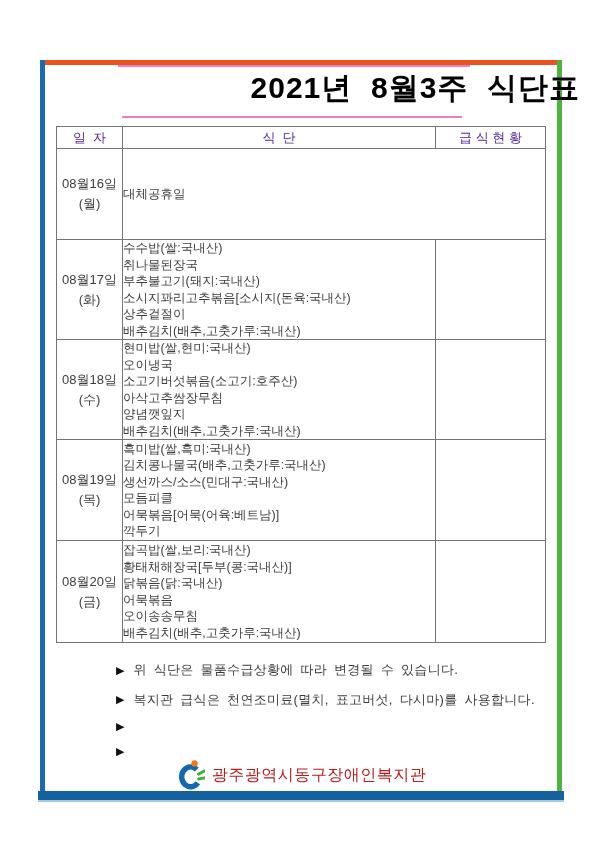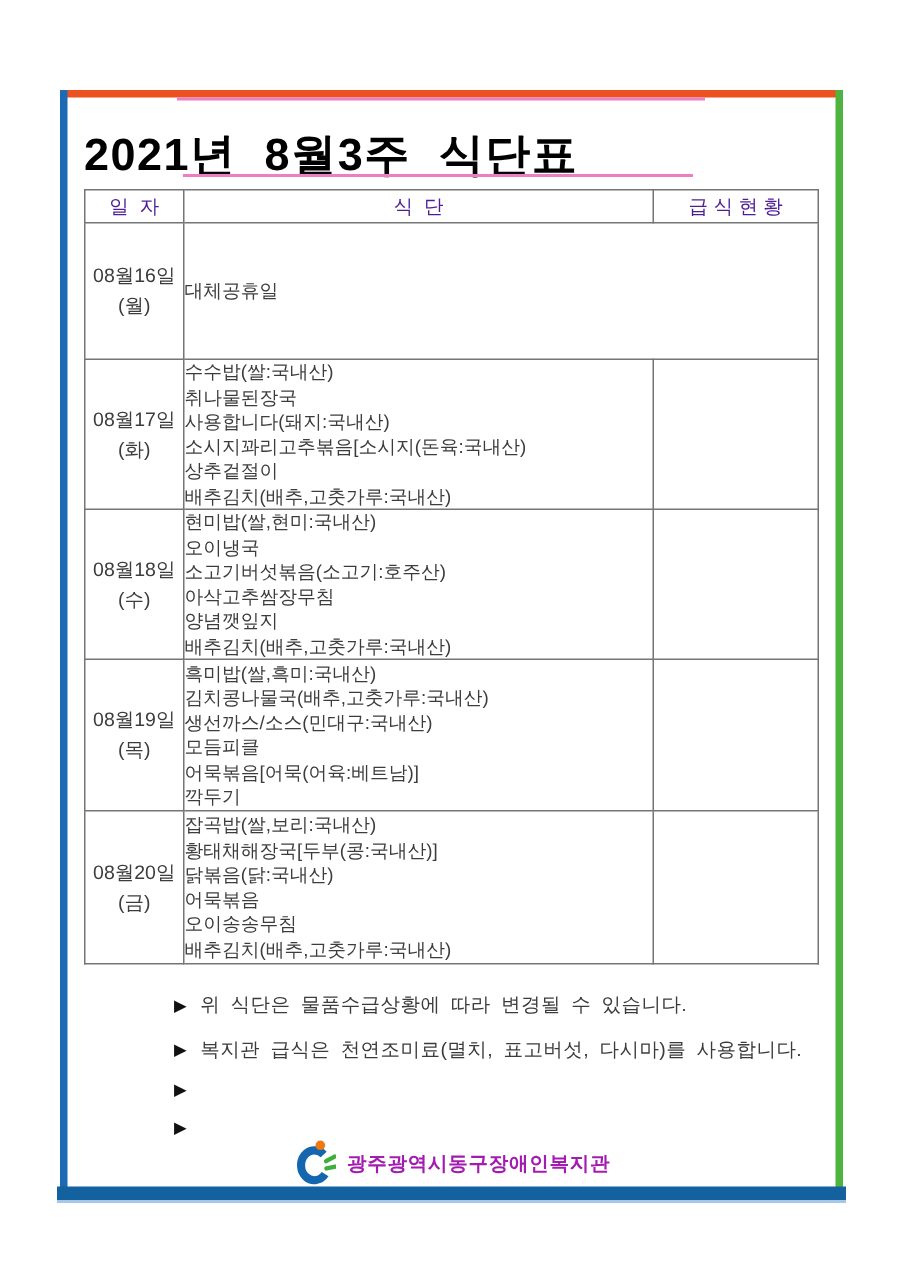--- a/index.html
+++ b/index.html
@@ -9,21 +9,21 @@
   }
   
   .frame-top{position:absolute;left:40px;top:60px;width:522px;height:5px;background:#EB5220;}
   .frame-left{position:absolute;left:40px;top:60px;width:5px;height:733px;background:#1B6AB3;}
   .frame-right{position:absolute;left:557px;top:60px;width:5px;height:733px;background:#4FB33F;}
   .frame-bottom{position:absolute;left:38px;top:791px;width:526px;height:9px;background:#13619F;}
   .frame-bottom::after{content:"";position:absolute;left:0;top:9px;width:100%;height:2px;background:#A6C8E4;}
   .pink-top-line{position:absolute;left:118px;top:65px;width:352px;height:2px;background:#ED7EC4;}
   
   .title{
-    position:absolute;left:40px;top:70px;width:540px;margin:16px;text-align:left;
+    position:absolute;left:40px;top:70px;width:540px;margin:0;text-align:right;
     font-size:30px;line-height:36px;font-weight:800;color:#000;letter-spacing:1px;white-space:pre;
   }
   .title-underline{position:absolute;left:122px;top:116px;width:340px;height:2px;background:#ED7EC4;}
   
   table.menu-table{
     position:absolute;left:56px;top:126px;width:489px;border-collapse:collapse;table-layout:fixed;
     font-size:12.5px;color:#3c3c3c;
   }
   .menu-table td,.menu-table th{border:1px solid #757575;vertical-align:middle;padding:0;}
   .menu-table th{
@@ -32,21 +32,21 @@
   .date-cell{text-align:center;font-size:13px;line-height:20px;}
   .menu-cell{padding:3px 2px 3px 6px;margin-top:17px;}
   .menu-line{line-height:16.5px;white-space:pre;}
   
   .notes{position:absolute;left:116px;top:661px;display:flex;flex-direction:column;gap:11.5px;}
   .note{display:flex;align-items:center;font-size:13px;color:#3b3b3b;}
   .note .bullet{font-size:11px;color:#111;margin-right:9px;}
   .note .note-text{white-space:pre;word-spacing:3px;letter-spacing:0.3px;}
   
   .org{position:absolute;left:40px;top:760px;width:522px;display:flex;justify-content:center;align-items:center;gap:7px;}
-  .org-name{font-size:13px;font-weight:700;color:#a21caf;letter-spacing:0.5px;}
+  .org-name{font-size:16px;font-weight:400;color:#b91c1c;letter-spacing:0.5px;}
 </style>
 </head>
 <body>
 
 <div class="page">
 
   <div class="frame-top"></div>
   <div class="pink-top-line"></div>
   <div class="frame-left"></div>
   <div class="frame-right"></div>
@@ -79,21 +79,21 @@
         </td>
       </tr>
       <tr style="height:100px">
         <td class="date-cell">
           <div>08월17일</div>
           <div>(화)</div>
         </td>
         <td class="menu-cell">
           <div class="menu-line">수수밥(쌀:국내산)</div>
           <div class="menu-line">취나물된장국</div>
-          <div class="menu-line">사용합니다(돼지:국내산)</div>
+          <div class="menu-line">부추불고기(돼지:국내산)</div>
           <div class="menu-line">소시지꽈리고추볶음[소시지(돈육:국내산)</div>
           <div class="menu-line">상추겉절이</div>
           <div class="menu-line">배추김치(배추,고춧가루:국내산)</div>
         </td>
         <td></td>
       </tr>
       <tr style="height:100px">
         <td class="date-cell">
           <div>08월18일</div>
           <div>(수)</div>

